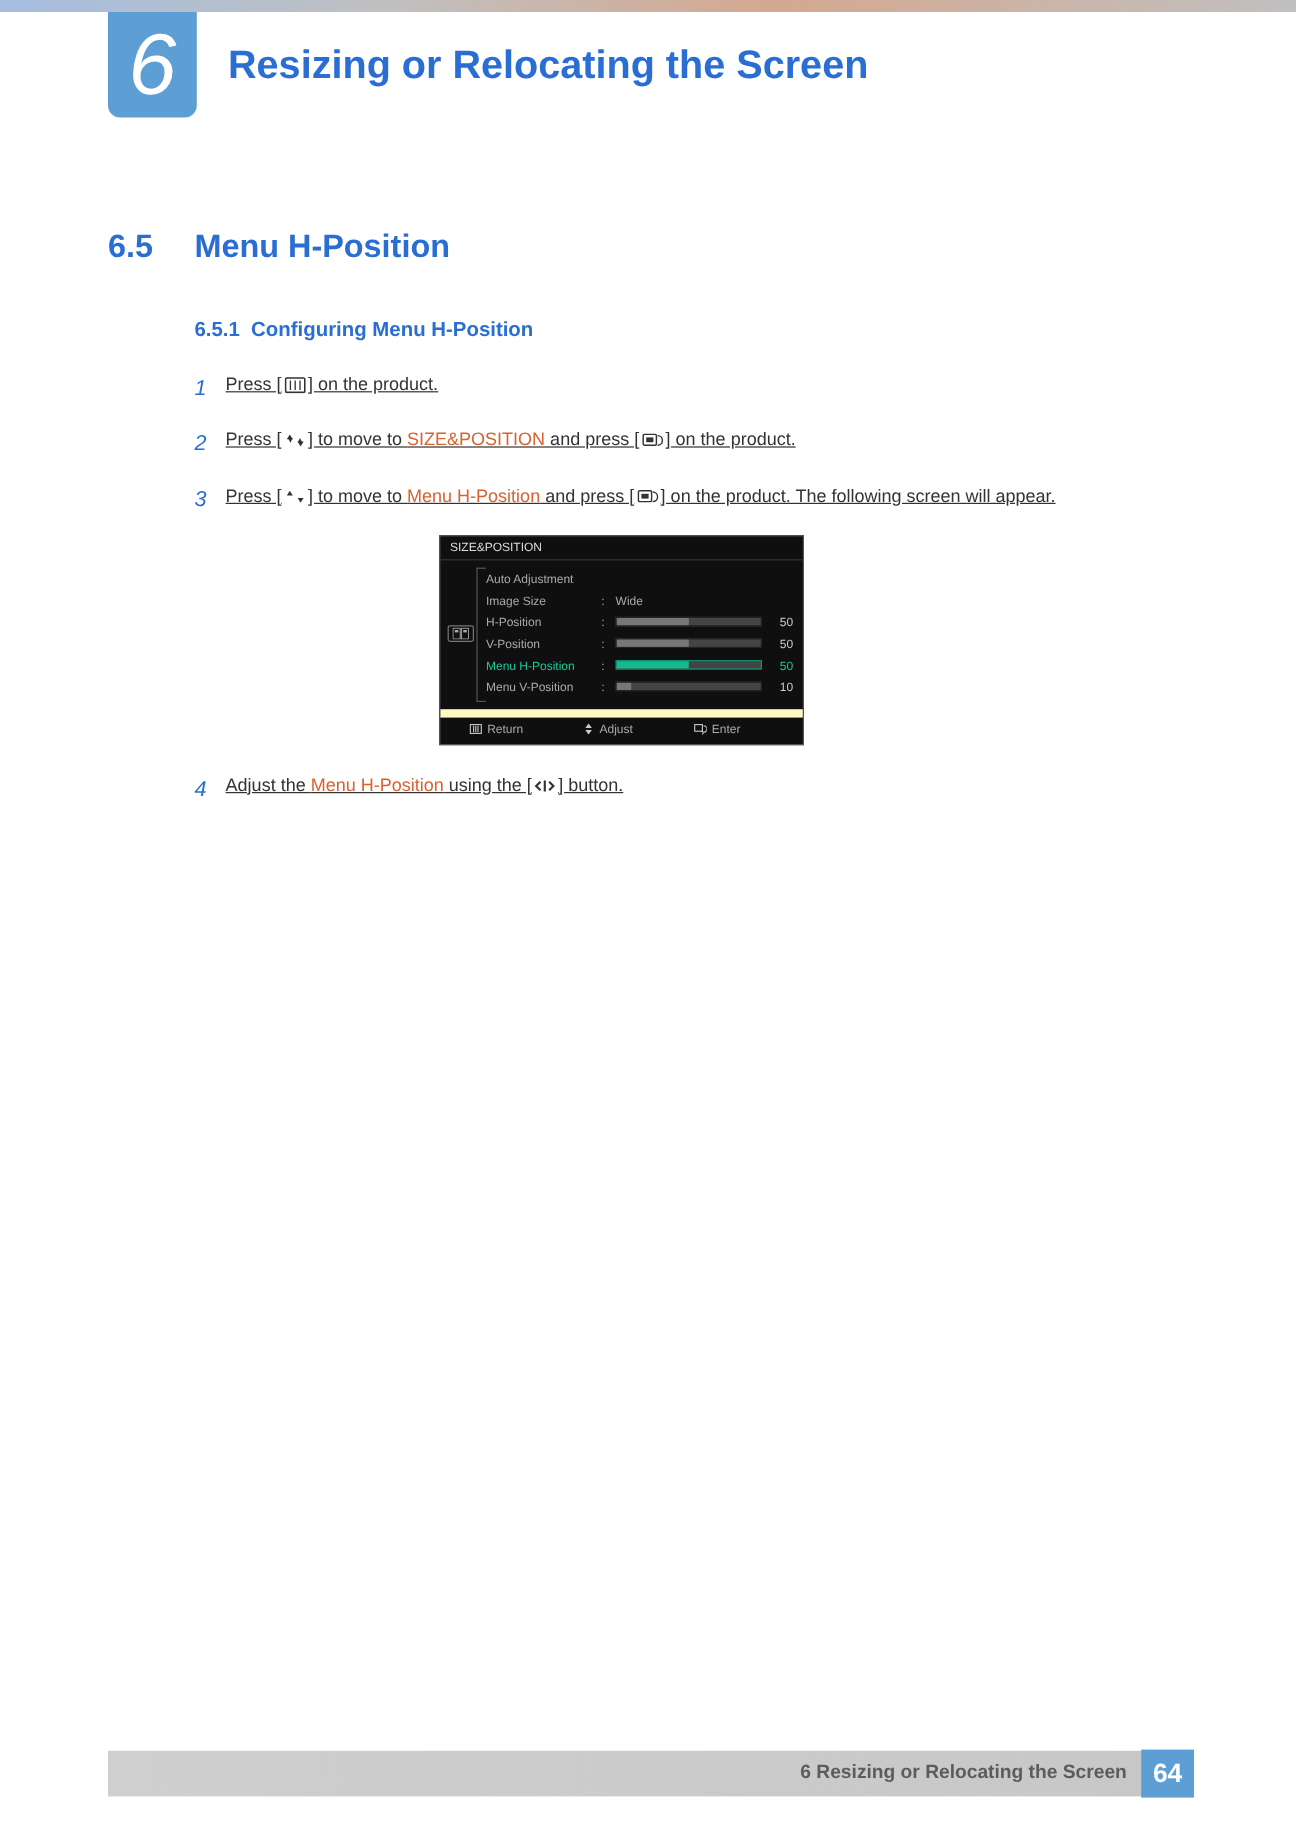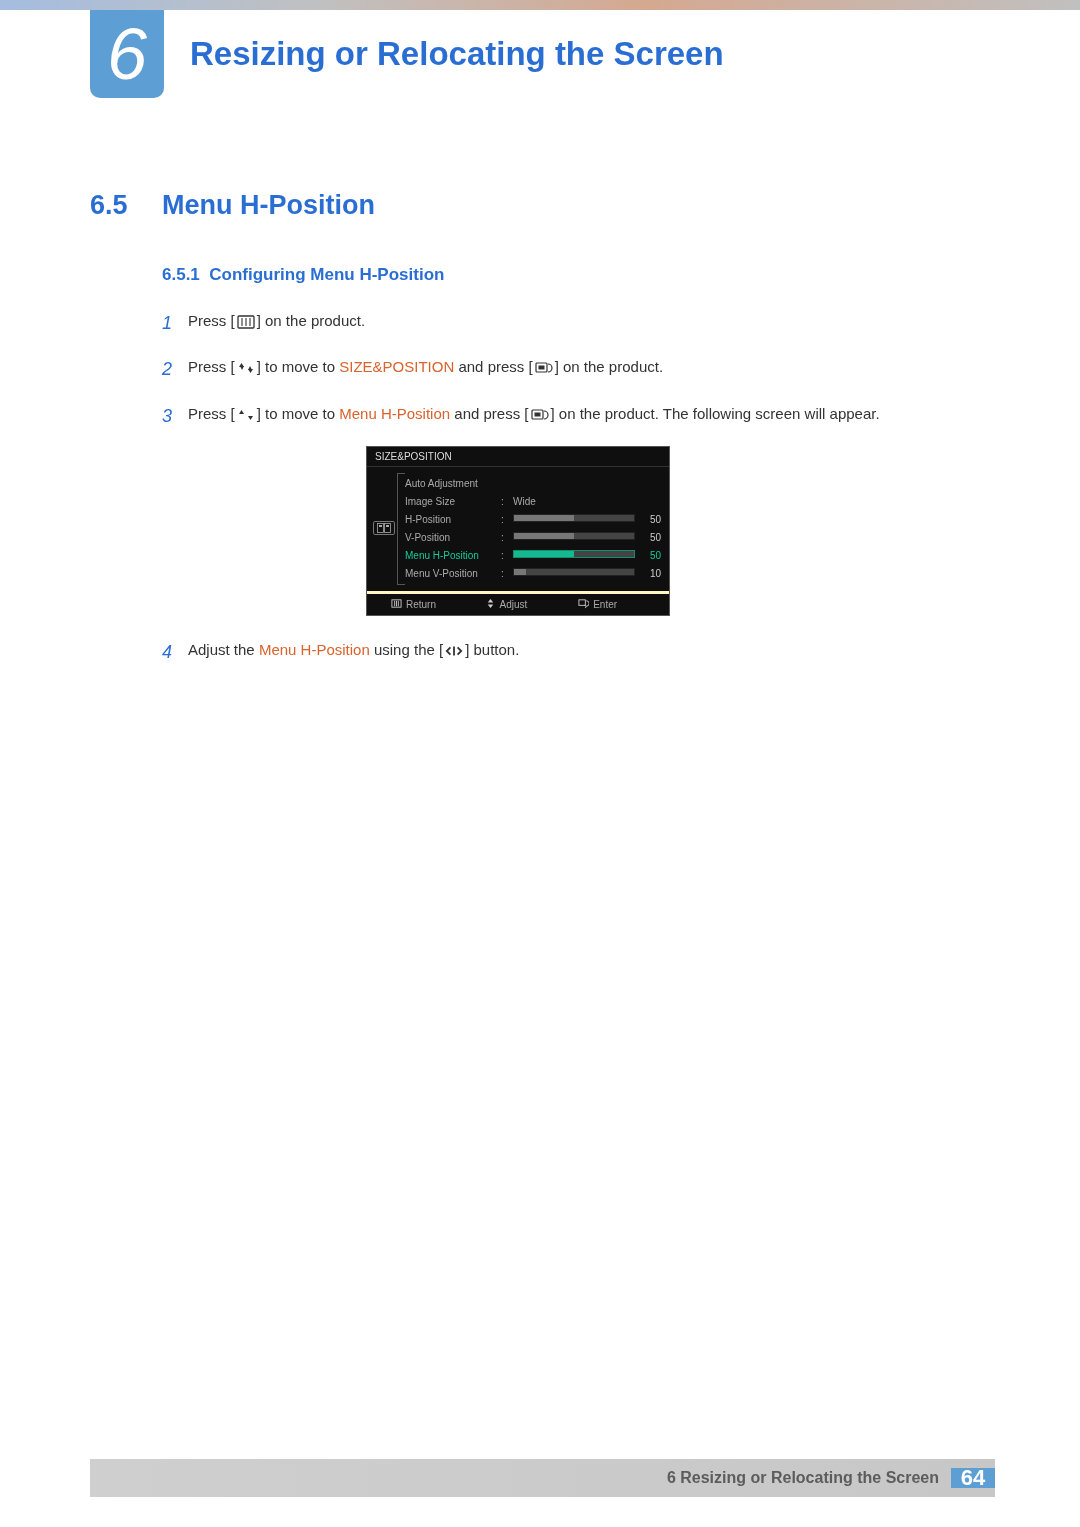--- a/index.html
+++ b/index.html
@@ -77,21 +77,21 @@
     line-height: 1.85;
     color: #333;
   }
   .step-num {
     width: 26px;
     flex-shrink: 0;
     color: #2a6ed3;
     font-style: italic;
     font-size: 18px;
   }
-  .step-text { flex: 1; }
+  .step-text { flex: 1; text-decoration: underline; }
   .highlight-orange { color: #d9622d; }
   .icon-box {
     display: inline-flex;
     align-items: center;
     justify-content: center;
     vertical-align: middle;
     width: 18px; height: 14px;
     margin: 0 2px;
   }
   .icon-box svg { width: 100%; height: 100%; }
@@ -154,21 +154,21 @@
   }
   .osd-slider .fill {
     position: absolute; top: 0; left: 0; height: 100%;
     background: #777;
   }
   .osd-slider.active { border: 1px solid #0f8f6f; }
   .osd-slider.active .fill { background: #15b890; }
   .osd-row.active-row .osd-label { color: #18c998; }
   .osd-num { width: 20px; text-align: right; color: #ccc; }
   .osd-footer {
-    border-top: 3px solid #fef9c3;
+    border-top: 7px solid #fef9c3;
     display: flex;
     align-items: center;
     padding: 4px 12px 4px 24px;
     gap: 6px;
   }
   .osd-footer .grp { display: flex; align-items: center; gap: 4px; flex: 1; }
   .osd-footer svg { width: 11px; height: 11px; }
 
   
   .page-footer {
@@ -180,21 +180,21 @@
     align-items: center;
     justify-content: flex-end;
   }
   .footer-text {
     color: #5c5c5c;
     font-size: 16px;
     font-weight: bold;
     margin-right: 12px;
   }
   .footer-page {
-    width: 44px; height: 20px;
+    width: 44px; height: 40px;
     background: #5d9fd4;
     color: #fff;
     font-size: 22px;
     font-weight: bold;
     display: flex;
     align-items: center;
     justify-content: center;
   }
 </style>
 </head>

